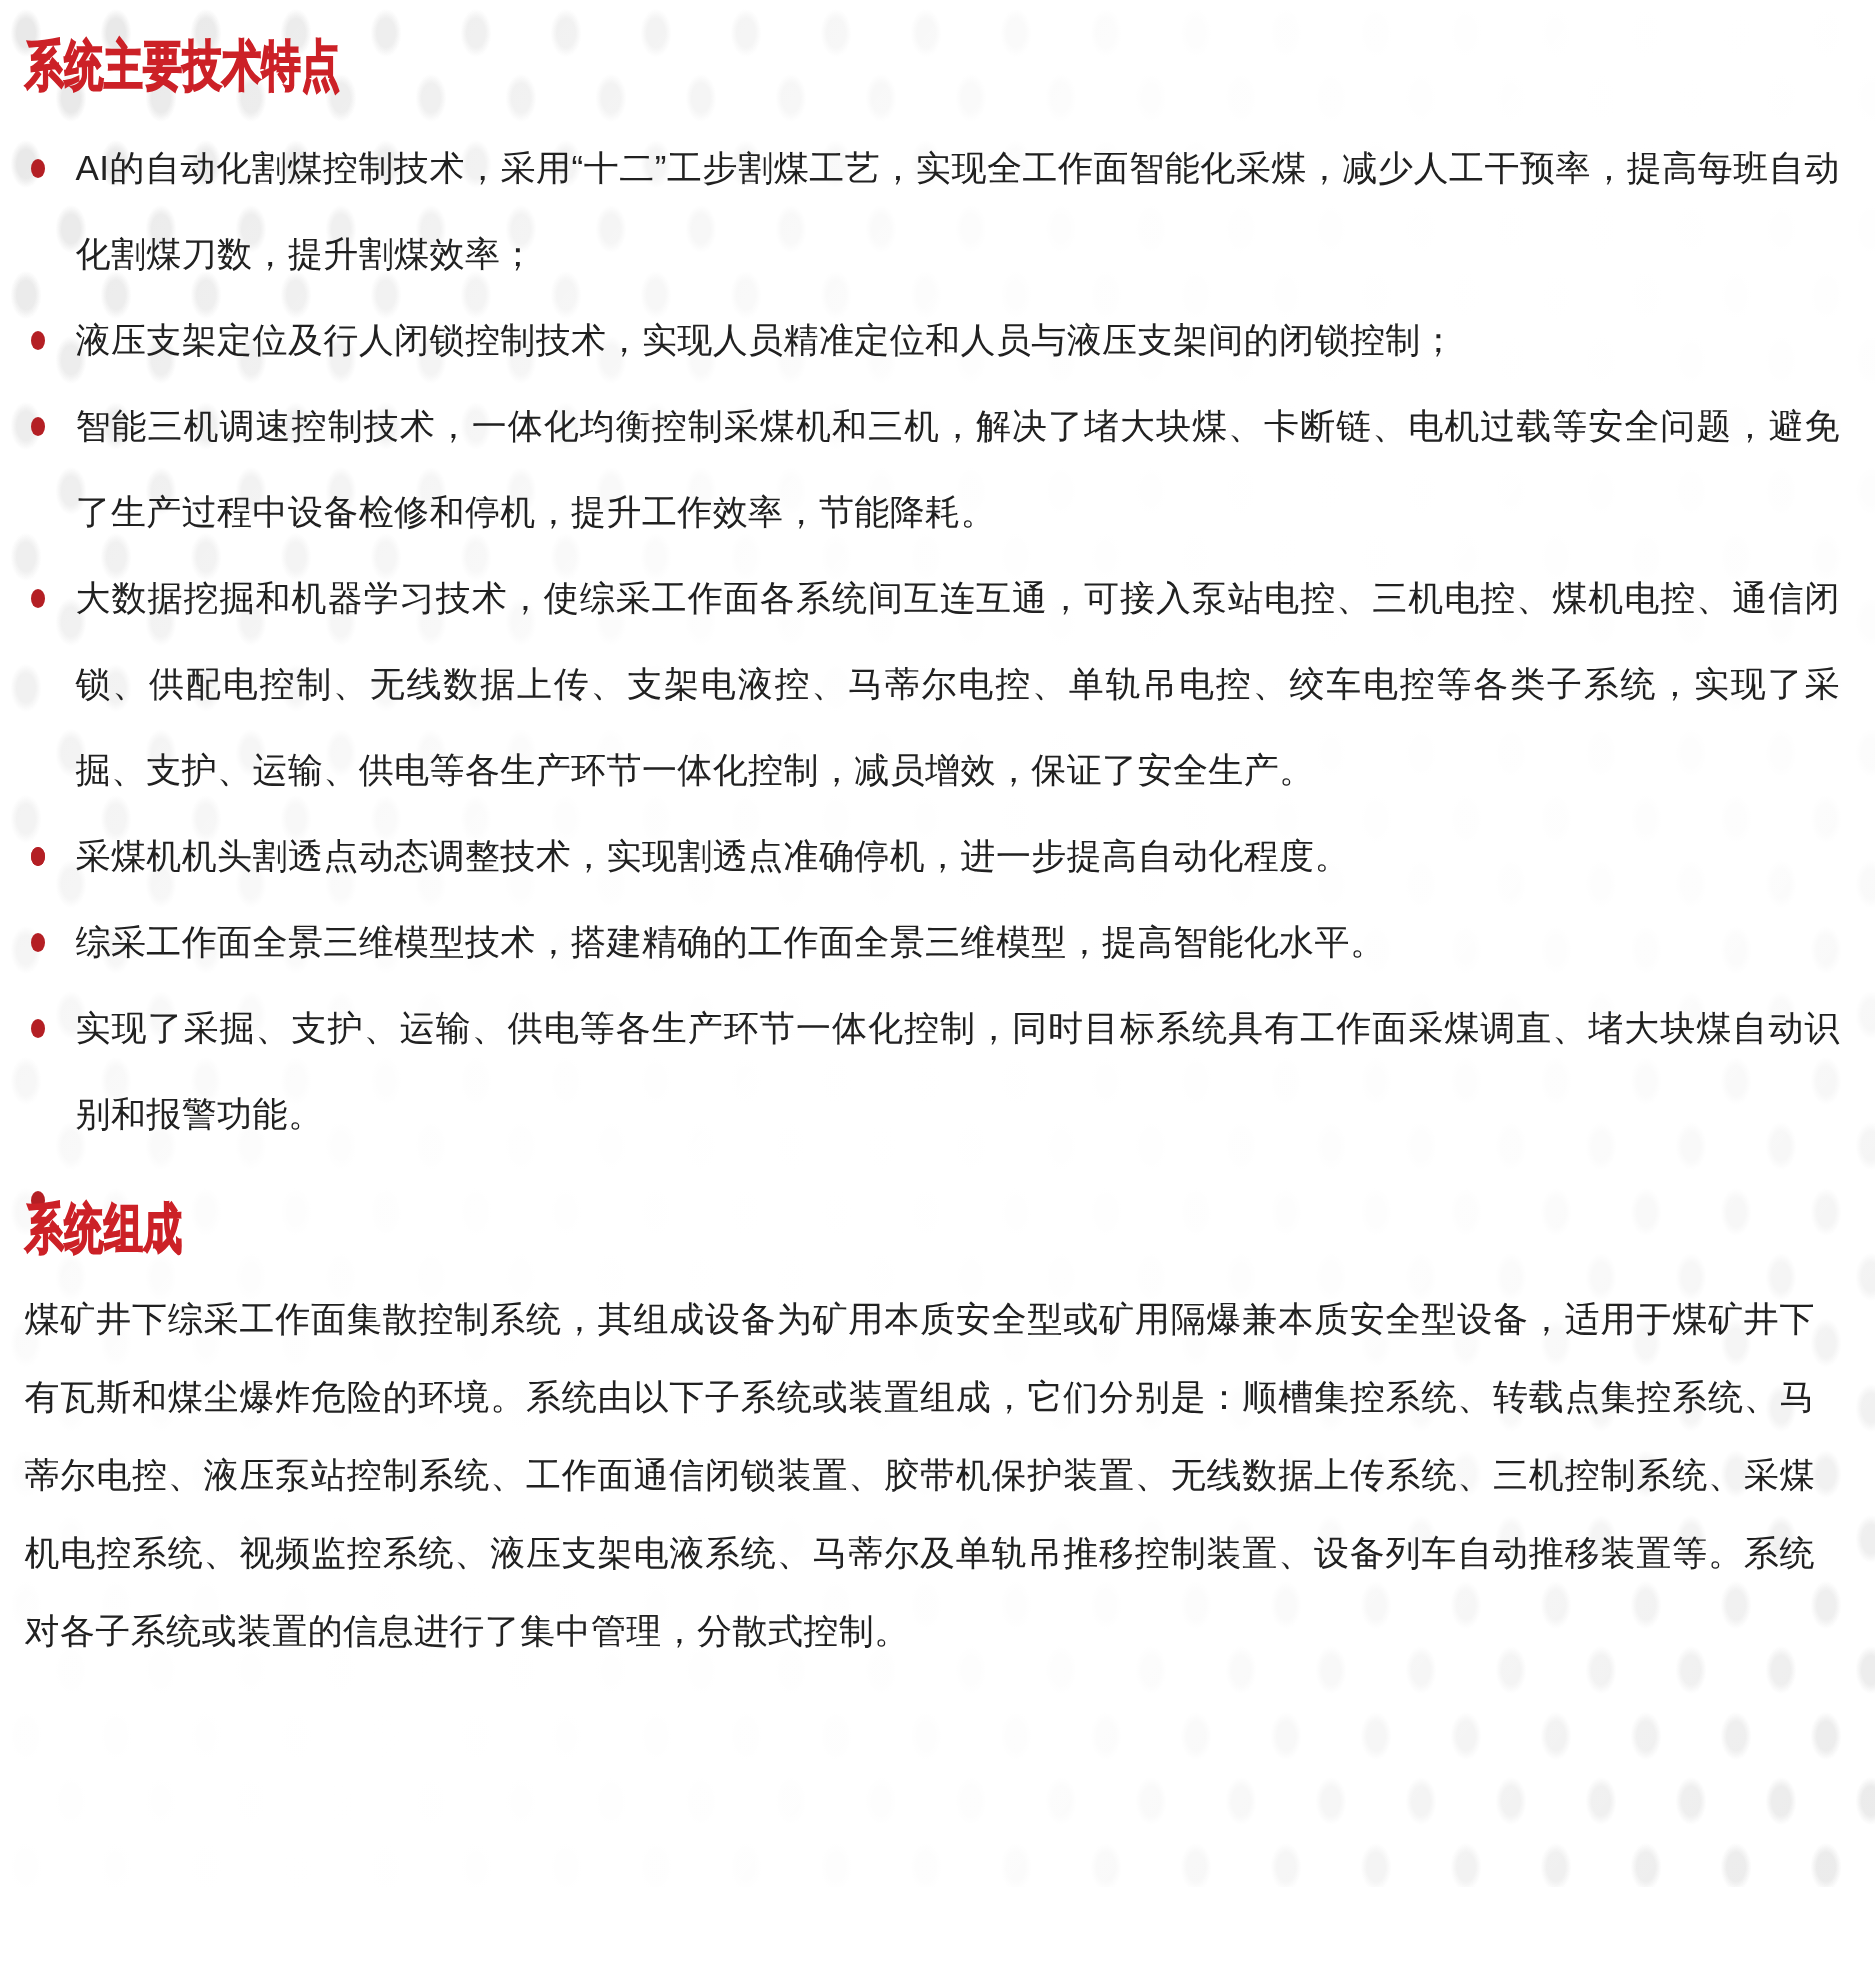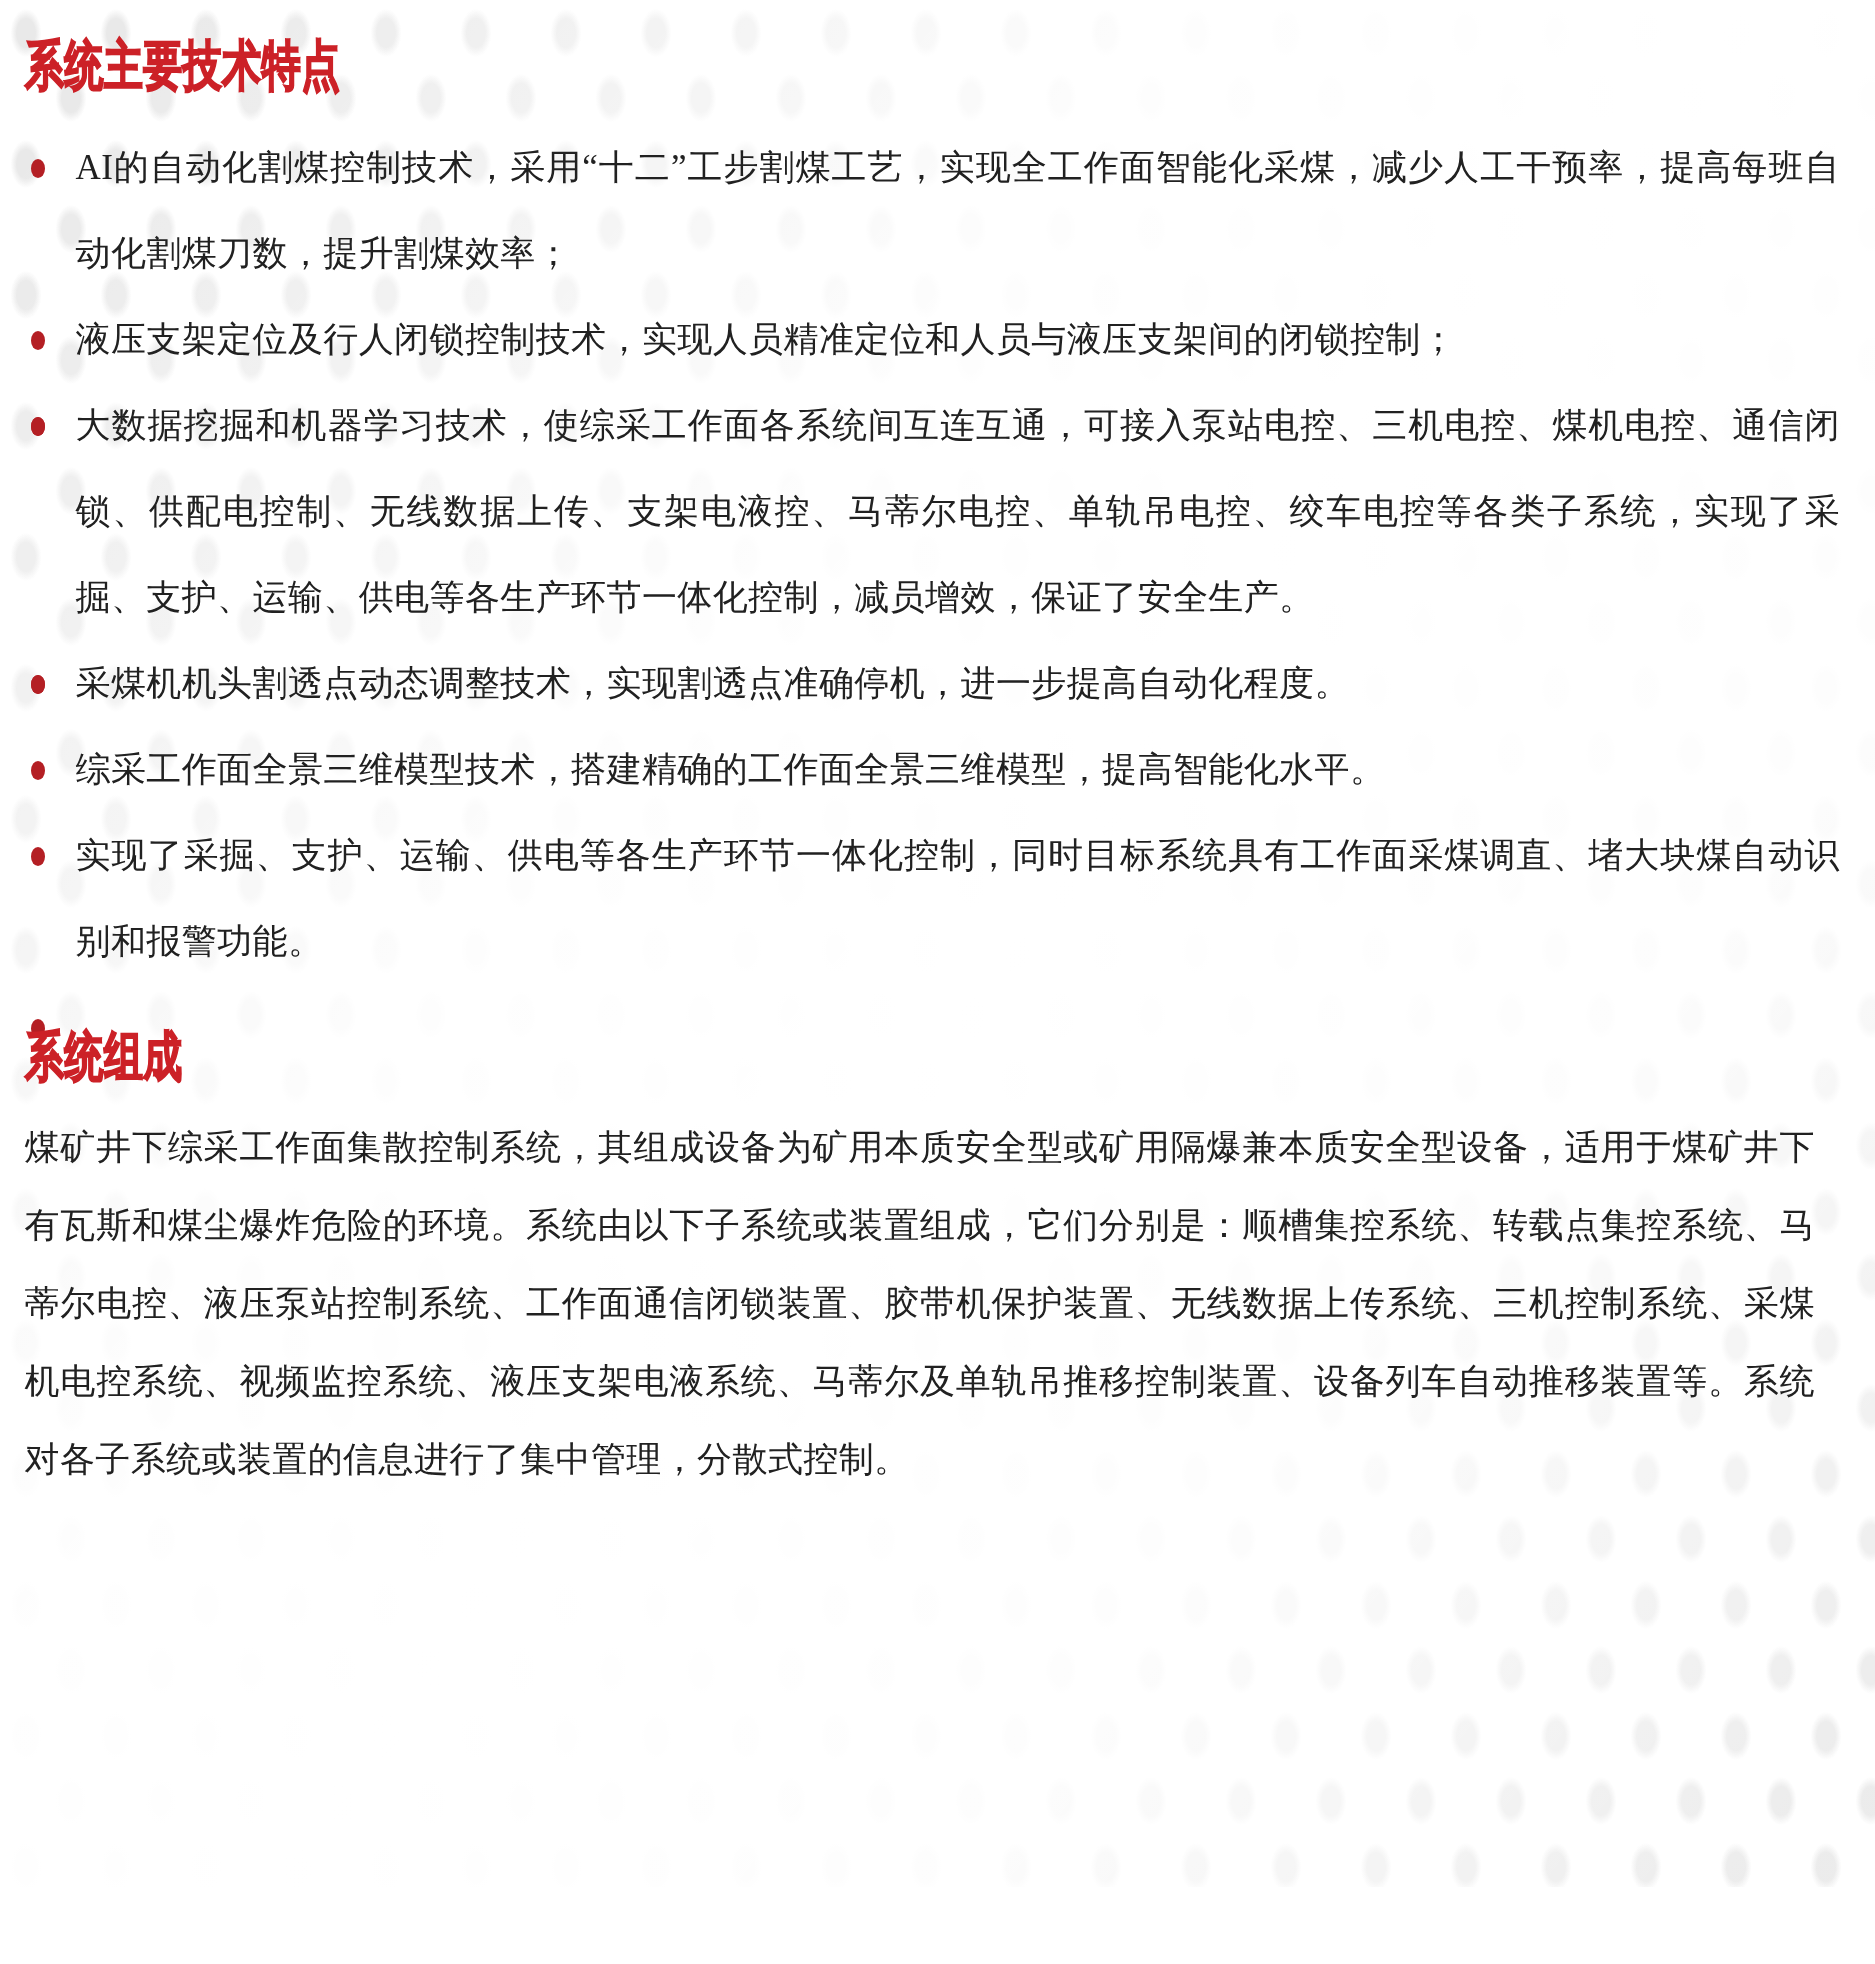--- a/index.html
+++ b/index.html
@@ -64,21 +64,20 @@
   }
   .section-heading .squeeze{
     display:inline-block;
     transform:scaleX(0.72);
     transform-origin:left center;
   }
   .feature-list{
     list-style:none;
     margin:23px 0 0 0;
     padding:0;
-    font-family:Liberation Serif, serif;
   }
   .feature-item{
     position:relative;
     margin:0;
     padding:0 8.2px 0 51px;
     font-size:35px;
     line-height:86px;
     letter-spacing:0.4px;
     text-align:justify;
   }
@@ -108,21 +107,21 @@
 
 <div class="page">
   <div class="content">
 
     <section>
       <h1 class="section-heading"><span class="squeeze">系统主要技术特点</span></h1>
 
       <ul class="feature-list">
         <li class="feature-item"><span class="bullet-dot"></span><span>AI的自动化割煤控制技术，采用“十二”工步割煤工艺，实现全工作面智能化采煤，减少人工干预率，提高每班自动化割煤刀数，提升割煤效率；</span></li>
         <li class="feature-item"><span class="bullet-dot"></span><span>液压支架定位及行人闭锁控制技术，实现人员精准定位和人员与液压支架间的闭锁控制；</span></li>
-        <li class="feature-item"><span class="bullet-dot"></span></li>
+        <li class="feature-item"><span class="bullet-dot"></span><span>智能三机调速控制技术，一体化均衡控制采煤机和三机，解决了堵大块煤、卡断链、电机过载等安全问题，避免了生产过程中设备检修和停机，提升工作效率，节能降耗。</span></li>
         <li class="feature-item"><span class="bullet-dot"></span><span>大数据挖掘和机器学习技术，使综采工作面各系统间互连互通，可接入泵站电控、三机电控、煤机电控、通信闭锁、供配电控制、无线数据上传、支架电液控、马蒂尔电控、单轨吊电控、绞车电控等各类子系统，实现了采掘、支护、运输、供电等各生产环节一体化控制，减员增效，保证了安全生产。</span></li>
         <li class="feature-item"><span class="bullet-dot"></span></li>
         <li class="feature-item"><span class="bullet-dot"></span><span>采煤机机头割透点动态调整技术，实现割透点准确停机，进一步提高自动化程度。</span></li>
         <li class="feature-item"><span class="bullet-dot"></span><span>综采工作面全景三维模型技术，搭建精确的工作面全景三维模型，提高智能化水平。</span></li>
         <li class="feature-item"><span class="bullet-dot"></span><span>实现了采掘、支护、运输、供电等各生产环节一体化控制，同时目标系统具有工作面采煤调直、堵大块煤自动识别和报警功能。</span></li>
         <li class="feature-item"><span class="bullet-dot"></span></li>
       </ul>
     </section>
 
     <section class="section-2">

